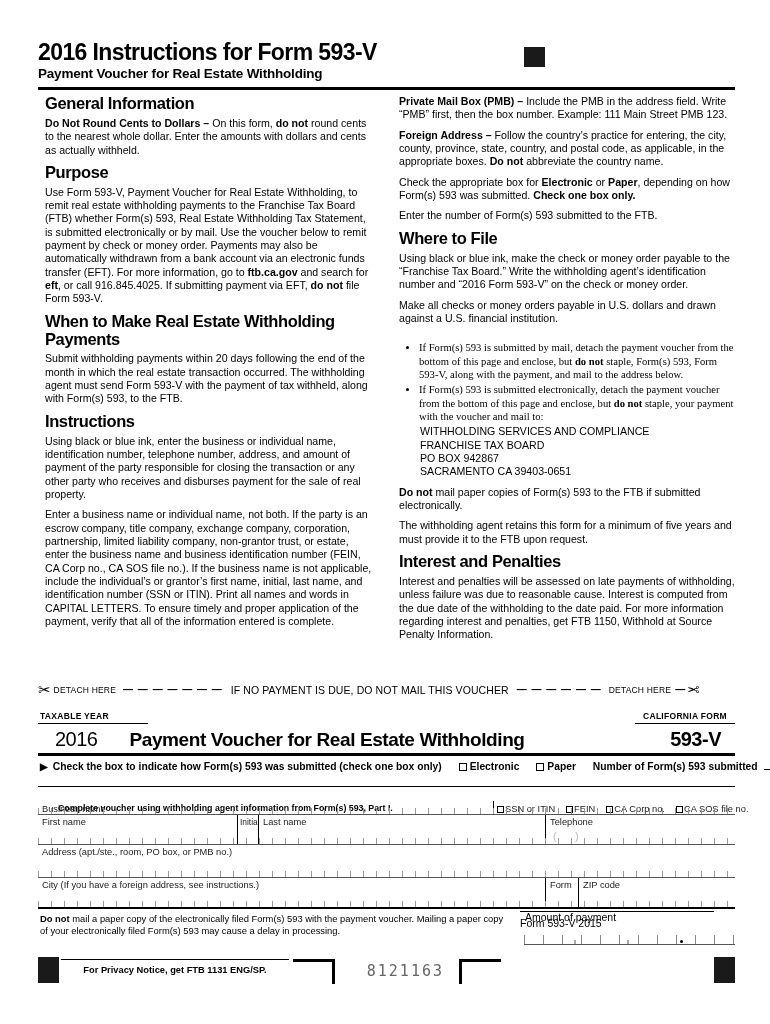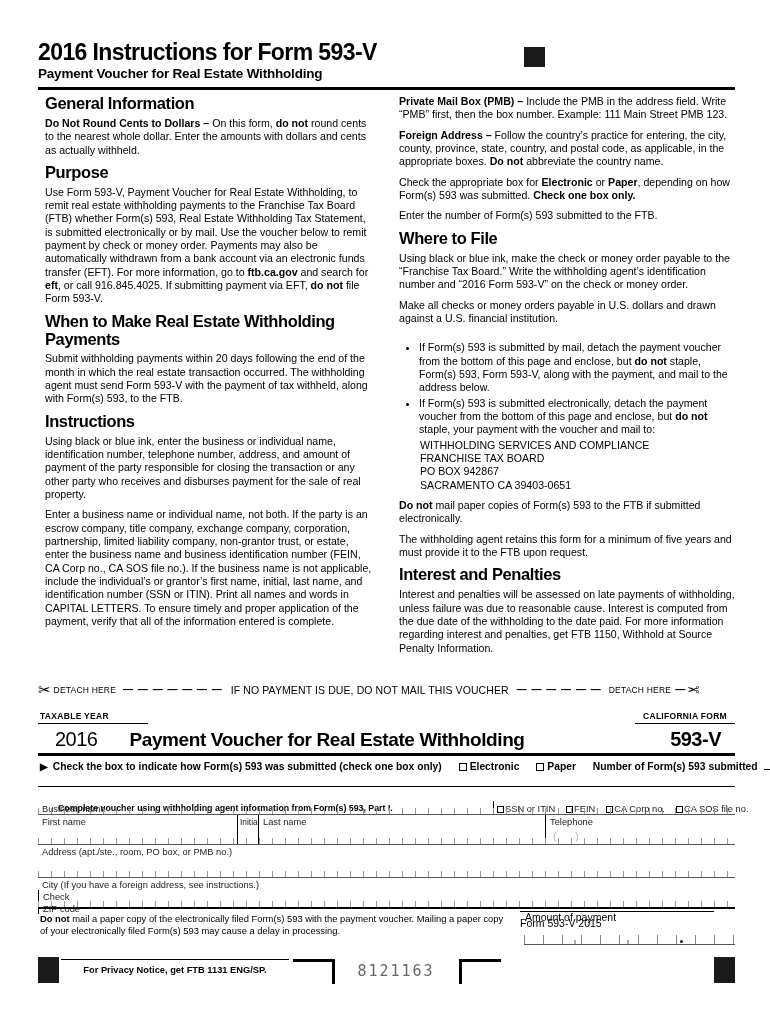--- a/index.html
+++ b/index.html
@@ -15,21 +15,21 @@
   .hdr h1 { font-size:23px; font-weight:bold; letter-spacing:-0.6px; line-height:1.05; }
   .hdr h2 { font-size:13.5px; font-weight:bold; letter-spacing:-0.2px; margin-top:2px; }
   .hdr-square { position:absolute; left:486px; top:7px; width:21px; height:20px; background:#1a1a1a; }
   .hdr-rule { position:absolute; top:87px; left:38px; right:35px; height:3px; background:#000; }
   
   .cols { position:absolute; top:95px; left:45px; width:690px; height:586px; display:flex; gap:26px; overflow:hidden; }
   .col { font-size:10.6px; line-height:1.26; }
   .col h3 { font-size:16.5px; font-weight:bold; letter-spacing:-0.4px; line-height:1.08; margin:7px 0 4px; }
   .col h3:first-child { margin-top:0; }
   .col p { margin:0 0 7px; }
-  .col ul { margin:16px 0 2px; padding-left:20px; }
+  .col ul { margin:16px 0 2px; padding-left:20px;font-family:Liberation Serif, serif; }
   .col li { margin-bottom:2px; }
   .addr { margin:0 0 7px 21px; line-height:1.26; }
   
   .detach { position:absolute; top:682px; left:38px; right:33px; display:flex; align-items:center; white-space:nowrap; }
   .scis { font-size:15px; line-height:1; }
   .scis.flipped { transform:scaleX(-1); display:inline-block; }
   .dh { font-size:8.5px; letter-spacing:0.2px; padding:0 3px; }
   .dashes { font-size:10px; font-weight:bold; letter-spacing:1px; padding:0 4px; }
   .dcenter { font-size:10.5px; letter-spacing:0.1px; padding:0 4px; }
   
@@ -46,21 +46,21 @@
   .tri { font-size:10px; margin-right:5px; }
   .cb { display:inline-block; width:8px; height:8px; border:1px solid #000; background:#fff; vertical-align:-1px; }
   .cbgap { margin-left:14px; }
   .cblbl { margin-left:3px; }
   .numlbl { margin-left:14px; }
   .fill-line { display:inline-block; width:52px; border-bottom:1px solid #000; margin-left:4px; }
   .completerow { position:absolute; top:775px; left:58px; font-size:8.8px; font-weight:bold;margin-top:28px; }
   
   .vtable { position:absolute; top:786px; left:38px; width:697px; border-top:1px solid #000; }
   .vrow { position:relative; display:flex; border-bottom:1px solid #555; }
-  .vrow.last { border-bottom:2px solid #000;flex-direction:column; }
+  .vrow.last { border-bottom:2px solid #000; }
   .vcell { position:relative; padding:2px 0 0 4px; font-size:9.3px; color:#222; }
   .vcell + .vcell { border-left:1px solid #000; }
   .comb { position:absolute; left:0; right:0; bottom:0; height:6px;
           background:repeating-linear-gradient(90deg,#999 0,#999 1px,transparent 1px,transparent 13px); }
   .r1 { height:28px;align-items:flex-end; } .r2 { height:30px; } .r3 { height:33px; } .r4 { height:31px; }
   .idtypes { display:flex; gap:11px; padding-top:3px; padding-left:3px; white-space:nowrap; }
   .idtypes .opt { display:flex; align-items:center; }
   .idtypes .cb { width:7px; height:7px; margin-right:1px; }
   .initial-cell { font-size:8.4px; padding-left:2px; }
   .phone-format { position:absolute; top:15px; left:7px; color:#bbb; font-size:11px; white-space:pre; }
@@ -73,21 +73,21 @@
   .amtcomb .sep1, .amtcomb .sep2 { position:absolute; bottom:0; width:2px; height:4px; background:#aaa; }
   .amtcomb .sep1 { left:50px; } .amtcomb .sep2 { left:103px; }
   
   .ftr-sq { position:absolute; width:21px; height:26px; background:#1a1a1a; top:957px; }
   .ftr-sq.l { left:38px; } .ftr-sq.r { left:714px; }
   .privacy { position:absolute; top:959px; left:61px; width:228px; border-top:1px solid #000;
              text-align:center; font-size:9.3px; font-weight:bold; padding-top:5px; }
   .bracket { position:absolute; top:959px; width:42px; height:25px; }
   .bracket.b1 { left:293px; border-top:3px solid #000; border-right:3px solid #000; }
   .bracket.b2 { left:459px; border-top:3px solid #000; border-left:3px solid #000; }
-  .scancode { position:absolute; top:962px; left:348px; width:96px; text-align:center;
+  .scancode { position:absolute; top:962px; left:348px; width:96px; text-align:right;
               font-family:"DejaVu Sans Mono", monospace; font-size:15px; color:#666; letter-spacing:2px; }
   .ftr-form { position:absolute; top:911px; left:520px; width:194px; border-top:1px solid #000;
               text-align:left; font-size:10.5px; padding:5px 4px 0 0; }
 </style>
 </head>
 <body>
 
 <div class="page">
 
   <div class="hdr">
@@ -210,21 +210,21 @@
       <div class="vcell" style="width:697px">
         <span>Address (apt./ste., room, PO box, or PMB no.)</span>
       </div>
       <div class="comb"></div>
     </div>
     <div class="vrow r4 last">
       <div class="vcell" style="width:507px">
         <span>City (If you have a foreign address, see instructions.)</span>
       </div>
       <div class="vcell" style="width:33px">
-        <span>Check</span>
+        <span>Form</span>
       </div>
       <div class="vcell" style="width:157px">
         <span>ZIP code</span>
       </div>
       <div class="comb"></div>
     </div>
   </div>
 
   <div class="vnote"><b>Do not</b> mail a paper copy of the electronically filed Form(s) 593 with the payment voucher. Mailing a paper copy of your electronically filed Form(s) 593 may cause a delay in processing.</div>
   <div class="amtlbl">Amount of payment</div>

